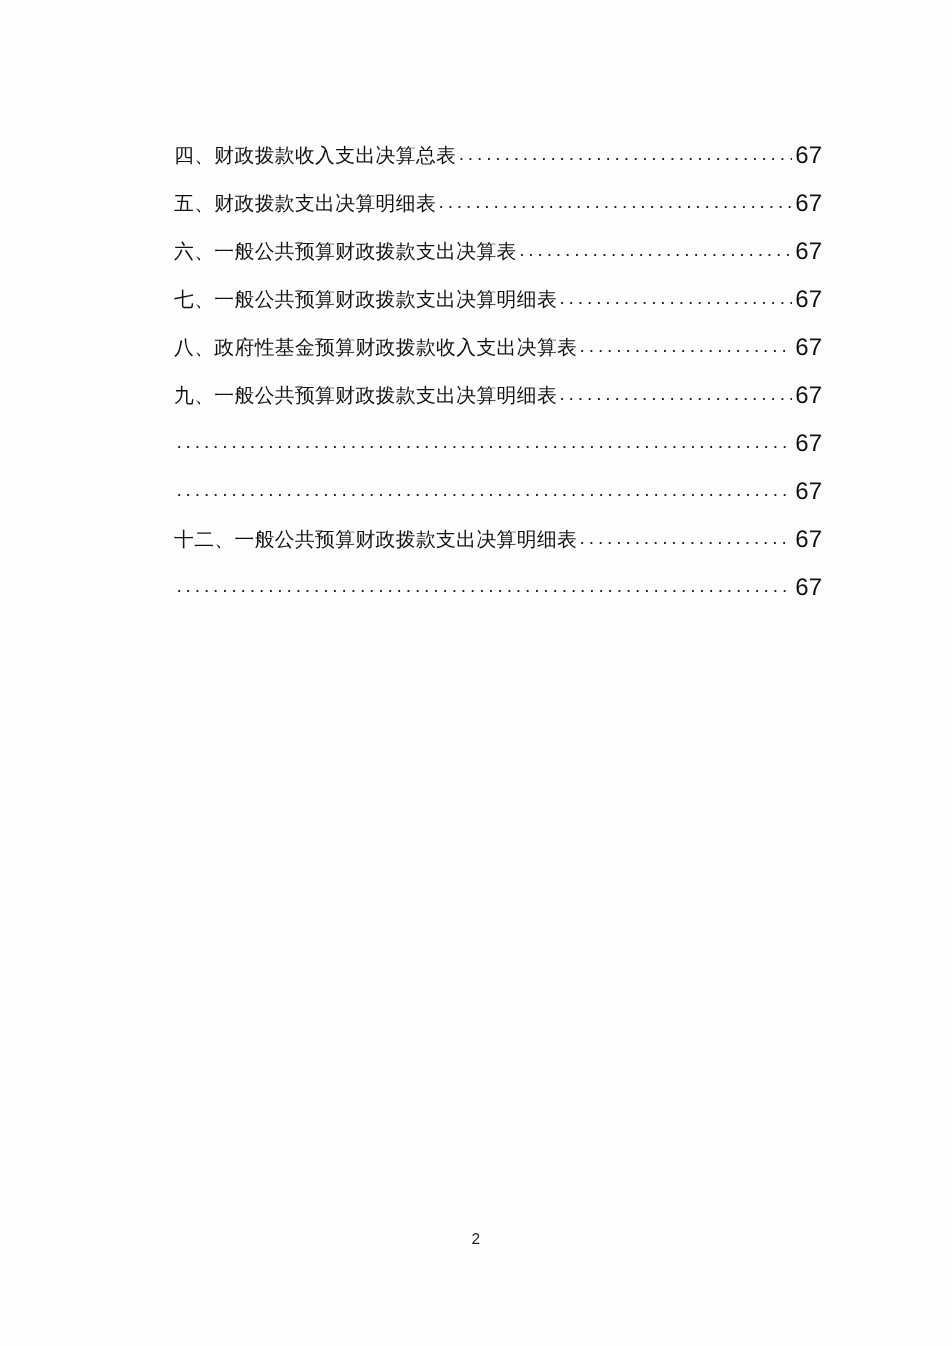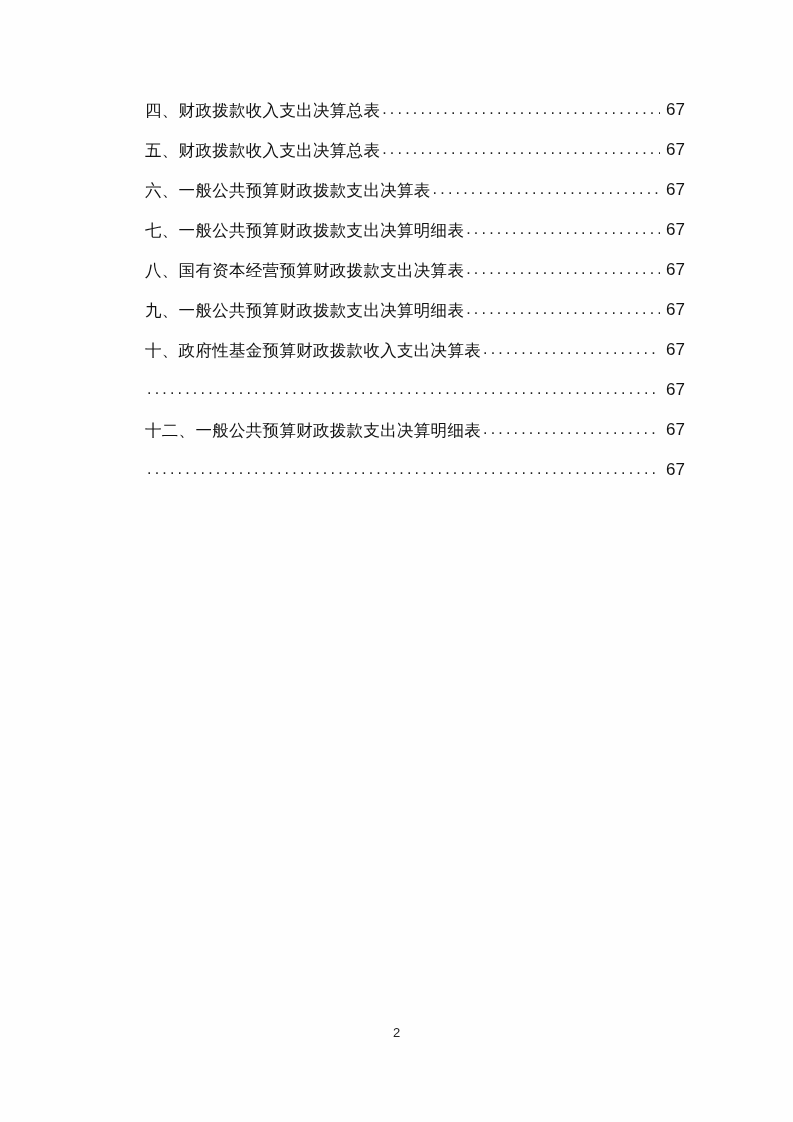--- a/index.html
+++ b/index.html
@@ -24,21 +24,21 @@
     background: #fefefe;
   }
   .toc {
     position: absolute;
     left: 145px;
     top: 100px;
     width: 540px;
   }
   .toc-entry {
     display: flex;
-    align-items: flex-start;
+    align-items: flex-end;
     font-size: 16.5px;
     line-height: 20px;
     height: 40px;
     white-space: nowrap;
     color: #111;
   }
   .toc-title {
     flex: 0 0 auto;
     letter-spacing: 0.3px;
   }
@@ -47,21 +47,21 @@
     overflow: hidden;
     white-space: nowrap;
     font-size: 16px;
     letter-spacing: 3.2px;
     color: #222;
     margin: 0 3px 0 2px;
     transform: translateY(-1px);
   }
   .toc-page {
     flex: 0 0 auto;
-    font-size: 17px;
+    font-size: 20px;
     text-align: right;
     min-width: 22px;
   }
   .page-number {
     position: absolute;
     left: 0;
     top: 1025px;
     width: 793px;
     text-align: center;
     font-size: 13px;
@@ -75,51 +75,50 @@
 
   <div class="toc">
 
     <div class="toc-entry">
       <span class="toc-title">四、财政拨款收入支出决算总表</span>
       <span class="toc-dots">........................................................................</span>
       <span class="toc-page">67</span>
     </div>
 
     <div class="toc-entry">
-      <span class="toc-title">五、财政拨款收入支出决算总表</span>
+      <span class="toc-title">五、财政拨款支出决算明细表</span>
       <span class="toc-dots">........................................................................</span>
       <span class="toc-page">67</span>
     </div>
 
     <div class="toc-entry">
       <span class="toc-title">六、一般公共预算财政拨款支出决算表</span>
       <span class="toc-dots">........................................................................</span>
       <span class="toc-page">67</span>
     </div>
 
     <div class="toc-entry">
       <span class="toc-title">七、一般公共预算财政拨款支出决算明细表</span>
       <span class="toc-dots">........................................................................</span>
       <span class="toc-page">67</span>
     </div>
 
     <div class="toc-entry">
-      <span class="toc-title">八、国有资本经营预算财政拨款支出决算表</span>
+      <span class="toc-title">八、政府性基金预算财政拨款收入支出决算表</span>
       <span class="toc-dots">........................................................................</span>
       <span class="toc-page">67</span>
     </div>
 
     <div class="toc-entry">
       <span class="toc-title">九、一般公共预算财政拨款支出决算明细表</span>
       <span class="toc-dots">........................................................................</span>
       <span class="toc-page">67</span>
     </div>
 
     <div class="toc-entry">
-      <span class="toc-title">十、政府性基金预算财政拨款收入支出决算表</span>
       <span class="toc-dots">........................................................................</span>
       <span class="toc-page">67</span>
     </div>
 
     <div class="toc-entry">
       <span class="toc-dots">........................................................................</span>
       <span class="toc-page">67</span>
     </div>
 
     <div class="toc-entry">

